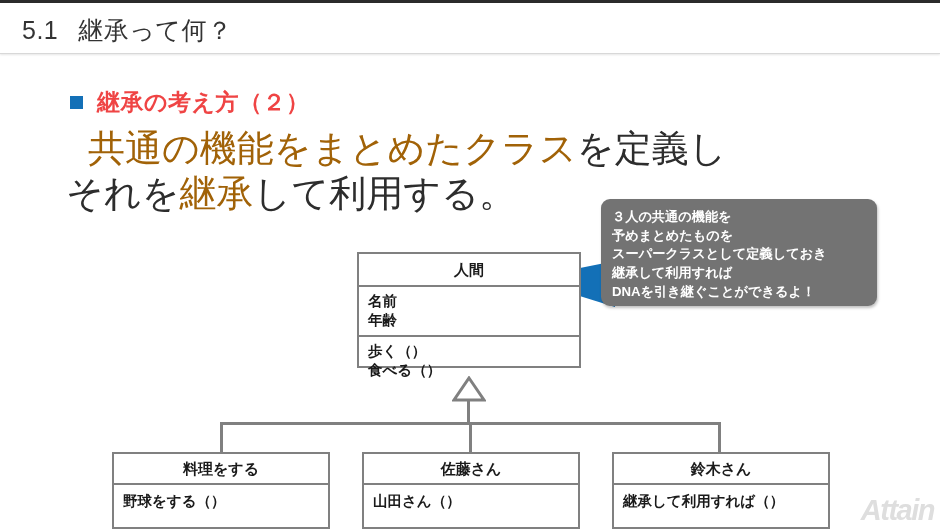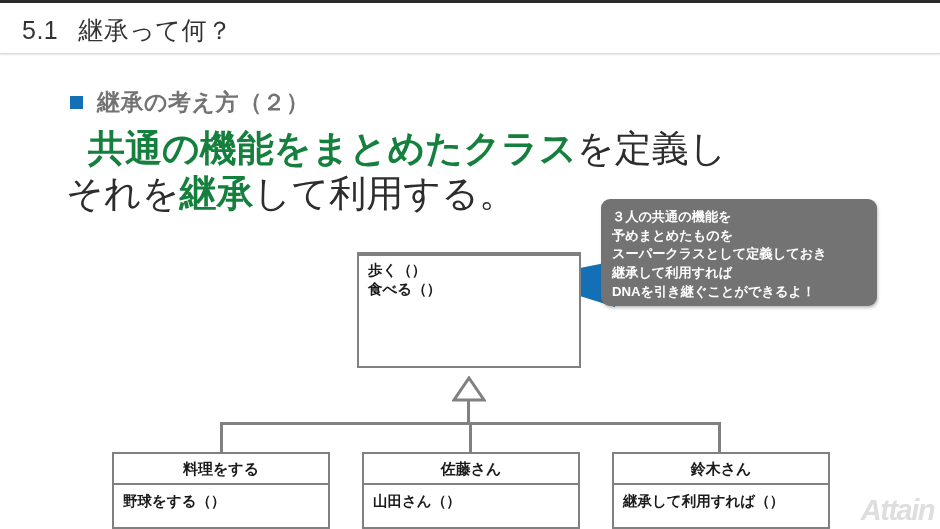--- a/index.html
+++ b/index.html
@@ -51,37 +51,37 @@
   }
   .bullet-square {
     width: 13px; height: 13px;
     background: #1370b7;
     margin-right: 14px;
     flex: 0 0 auto;
   }
   .bullet-label {
     font-size: 23px;
     font-weight: bold;
-    color: #737373;
+    color: #ef4444;
     white-space: nowrap;
     letter-spacing: 0.5px;
   }
   
   .statement {
     position: absolute;
     left: 88px; top: 126px;
     width: 700px;
     font-size: 37px;
     line-height: 1.22;
     color: #2d2d2d;
     white-space: nowrap;
   }
   .statement .hl {
-    color: #15803d;
-    font-weight: bold;
+    color: #a16207;
+    font-weight: normal;
   }
   .statement .line2 { display: block; margin-left: -22px; }
   
   .callout {
     position: absolute;
     left: 601px; top: 199px;
     width: 276px; height: 107px;
     background: #737373;
     border-radius: 9px;
     box-shadow: 1px 2px 3px rgba(0,0,0,0.25);
@@ -188,20 +188,23 @@
 
   <div class="callout">
     <div class="callout-text">３人の共通の機能を
 予めまとめたものを
 スーパークラスとして定義しておき
 継承して利用すれば
 DNAを引き継ぐことができるよ！</div>
   </div>
 
   <div class="uml-box" id="super-box">
+    <div class="uml-name">人間</div>
+    <div class="uml-compart">名前
+年齢</div>
     <div class="uml-compart">歩く（）
 食べる（）</div>
   </div>
 
   <svg class="tri" viewBox="0 0 34 26">
     <polygon points="17,2 32,24 2,24" fill="#ffffff" stroke="#808080" stroke-width="3"></polygon>
   </svg>
 
   <div class="conn" style="left:467px; top:400px; width:3px; height:24px;"></div>
   <div class="conn" style="left:220px; top:422px; width:500px; height:3px;"></div>

